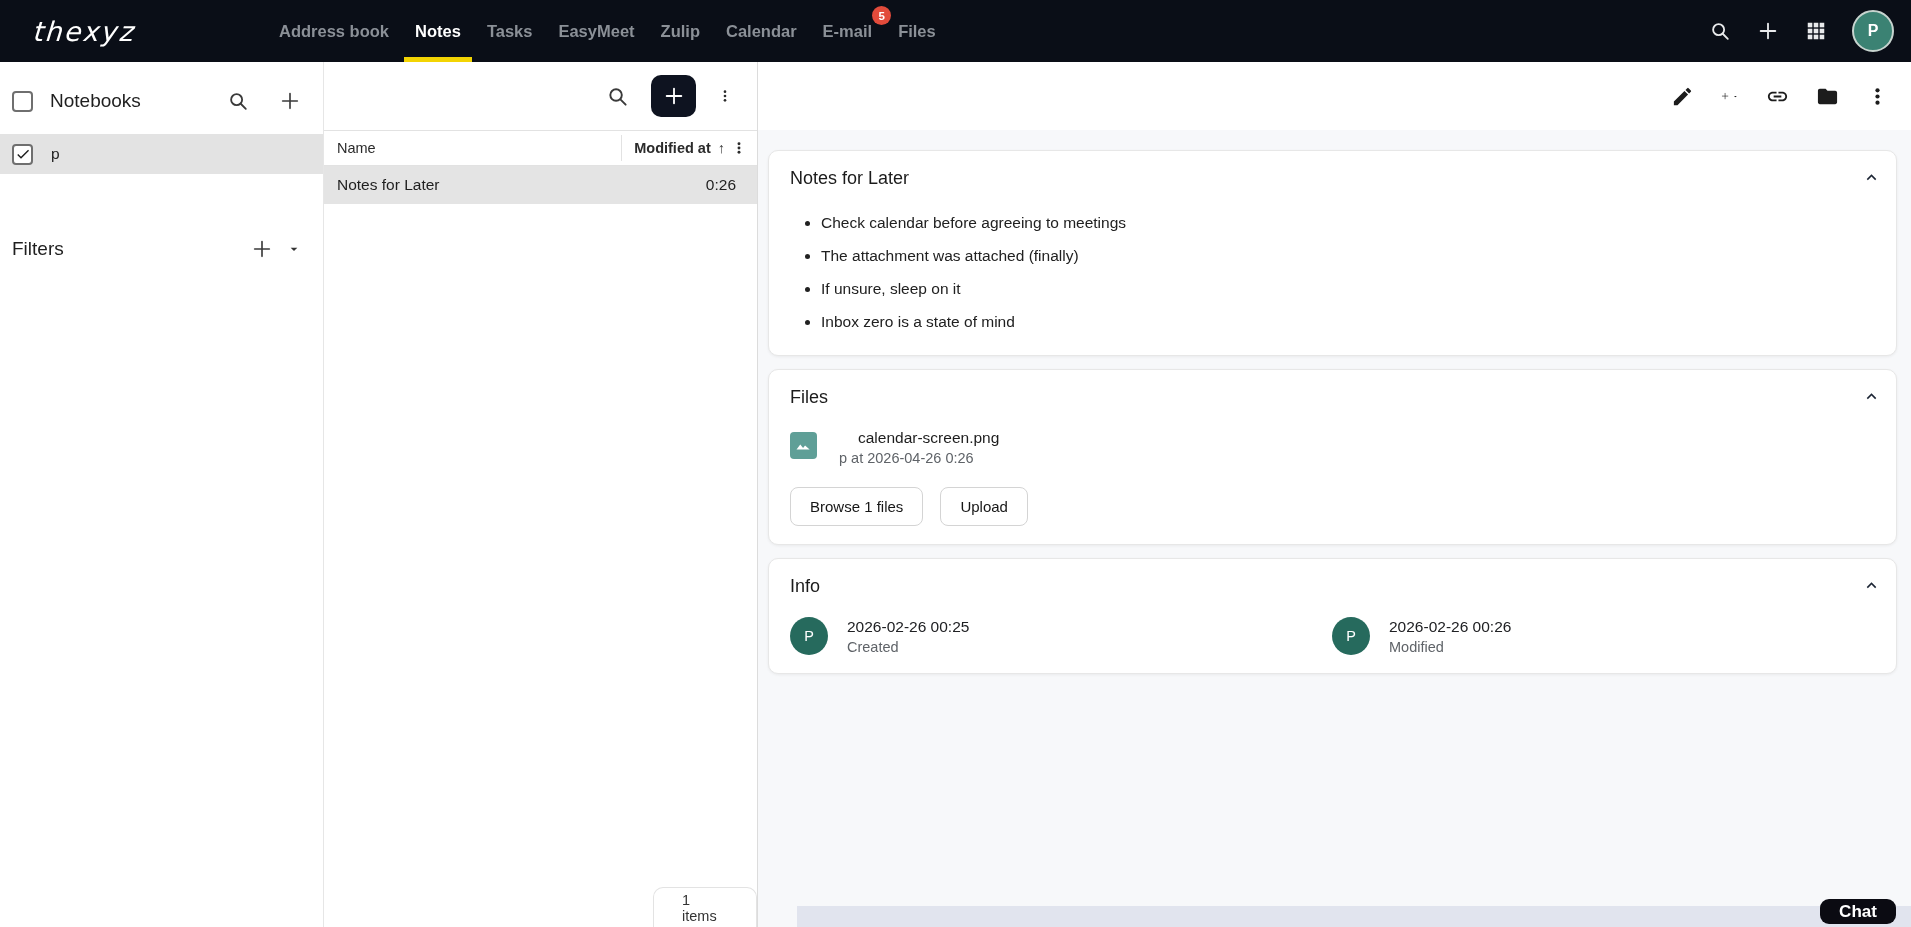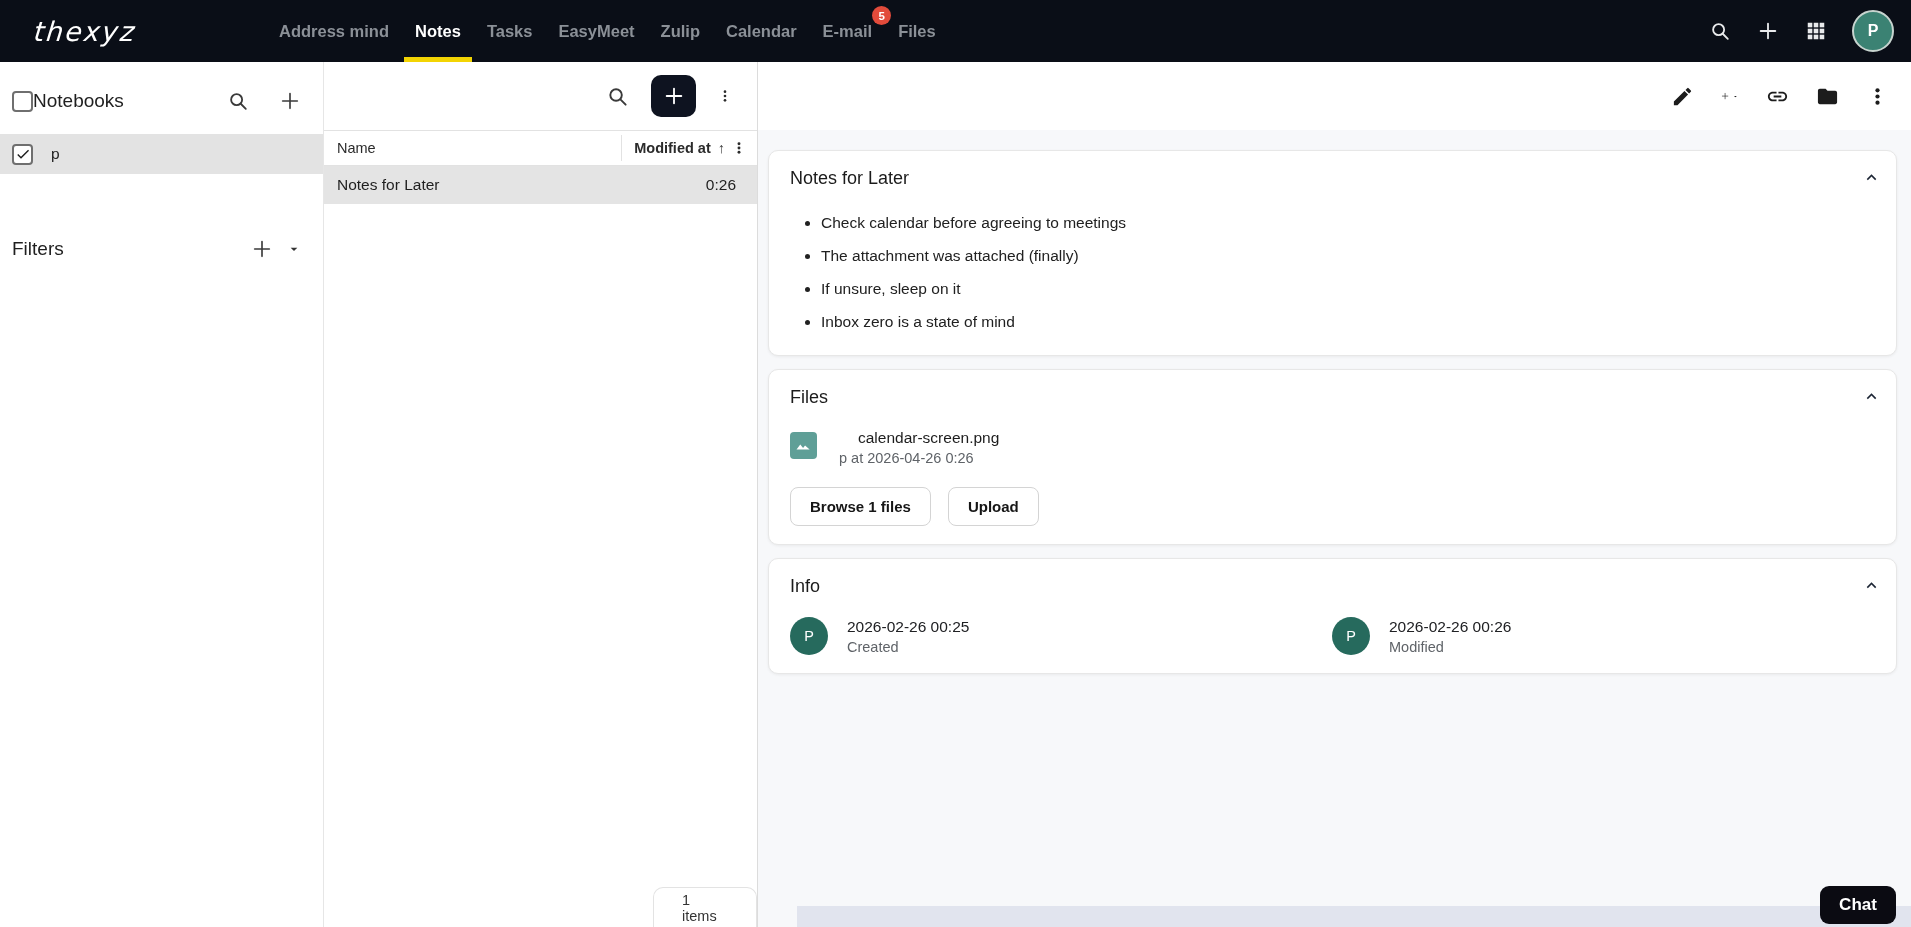--- a/index.html
+++ b/index.html
@@ -24,21 +24,21 @@
   .tb-icon svg { width:22px; height:22px; }
   .avatar-top { width:42px; height:42px; border-radius:50%; background:#3b8273; border:2px solid #c7d4cf;
     color:#fff; font-size:16px; font-weight:bold; display:flex; align-items:center; justify-content:center; cursor:pointer; }
 
   
   .main { display:flex; height:865px; }
 
   
   .sidebar { width:324px; background:#fff; border-right:1px solid #e6e6e6; }
   .nb-header { display:flex; align-items:center; padding:26px 20px 20px 12px; }
-  .nb-header h2 { font-size:19px; font-weight:normal; color:#1f1f1f; }
+  .nb-header h2 { font-size:19px; font-weight:normal; color:#1f1f1f; margin-left:17px; }
   .checkbox { width:21px; height:21px; border:2px solid #6f6f6f; border-radius:4px; background:#fff;
     display:flex; align-items:center; justify-content:center; cursor:pointer; flex:none; }
   .checkbox svg { width:16px; height:16px; }
   .side-icon { width:26px; height:26px; color:#3a3a3a; display:flex; align-items:center; justify-content:center; cursor:pointer; }
   .side-icon svg { width:22px; height:22px; }
   .nb-header .side-icon.search { margin-left:auto; }
   .nb-header .side-icon.add { margin-left:26px; }
   .nb-row { height:40px; background:#e3e3e3; display:flex; align-items:center; padding:0 12px; cursor:pointer; }
   .nb-row .nb-label { margin-left:18px; font-size:15.5px; color:#222; }
   .filters { display:flex; align-items:center; padding:0 20px 0 12px; margin-top:62px; }
@@ -92,43 +92,43 @@
 
   .file-row { display:flex; align-items:flex-start; margin-top:21px; cursor:pointer; }
   .file-thumb { width:27px; height:27px; border-radius:4px; background:#5f9f97; flex:none;
     display:flex; align-items:center; justify-content:center; margin-top:3px; }
   .file-thumb svg { width:21px; height:21px; }
   .file-text { margin-left:22px; }
   .file-name { font-size:15.5px; color:#1d1d1d;margin-left:19px; }
   .file-meta { font-size:14.5px; color:#5f6368; margin-top:3px; }
   .file-actions { display:flex; gap:17px; margin-top:21px; }
   .btn { background:#fff; border:1px solid #d4d4d4; border-radius:8px; padding:10px 19px;
-    font-size:15px; font-weight:bold; color:#161616; cursor:pointer;
+    font-size:15px; font-weight:normal; color:#161616; cursor:pointer;
     font-family:"Liberation Sans","DejaVu Sans",sans-serif; }
 
   .info-entries { display:flex; margin-top:20px; }
   .info-entry { flex:1; display:flex; align-items:center; }
   .info-avatar { width:38px; height:38px; border-radius:50%; background:#266a5d; color:#fff;
     font-size:14.5px; display:flex; align-items:center; justify-content:center; flex:none; }
   .info-text { margin-left:19px; }
   .info-value { font-size:15.5px; color:#202124; }
   .info-label { font-size:14.5px; color:#5f6368; margin-top:3px; }
 
   .hscroll { position:absolute; left:39px; right:0; bottom:0; height:21px; background:#e1e4ee; }
-  .chat-btn { position:absolute; right:15px; bottom:3px; width:76px; height:38px; background:#0b0b12;
+  .chat-btn { position:absolute; right:15px; bottom:3px; width:76px; height:25px; background:#0b0b12;
     color:#fff; border:none; border-radius:9px; font-size:17px; font-weight:bold; cursor:pointer;
     font-family:"Liberation Sans","DejaVu Sans",sans-serif; }
 </style>
 </head>
 <body>
 
 <header class="topbar">
   <div class="logo">thexyz</div>
   <nav class="nav">
-    <a class="nav-item">Address mind</a>
+    <a class="nav-item">Address book</a>
     <a class="nav-item active">Notes</a>
     <a class="nav-item">Tasks</a>
     <a class="nav-item">EasyMeet</a>
     <a class="nav-item">Zulip</a>
     <a class="nav-item">Calendar</a>
     <a class="nav-item">
       <span>E-mail</span>
       <span class="badge">5</span>
     </a>
     <a class="nav-item">Files</a>

